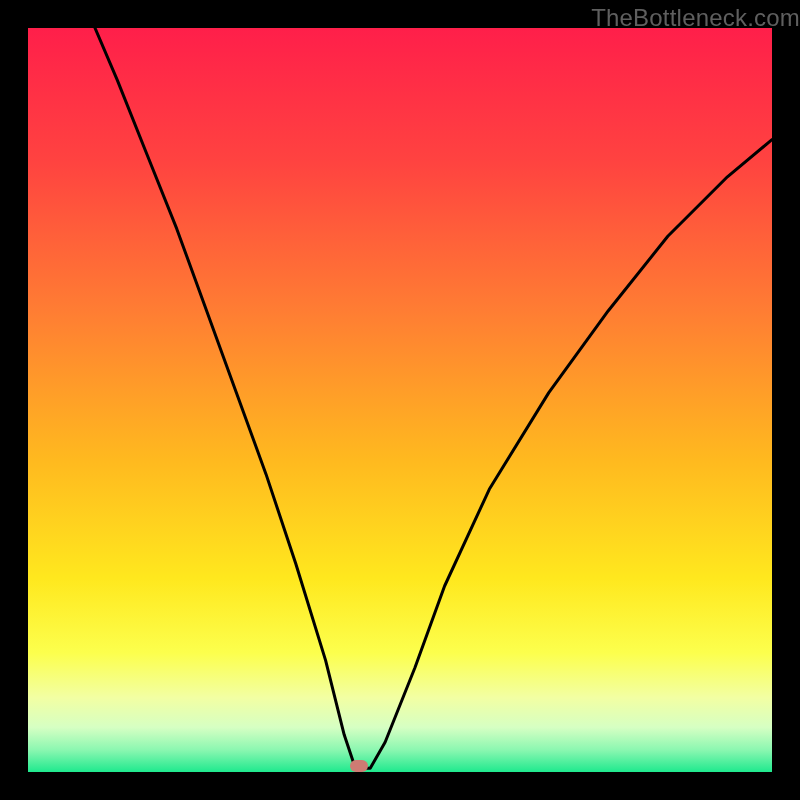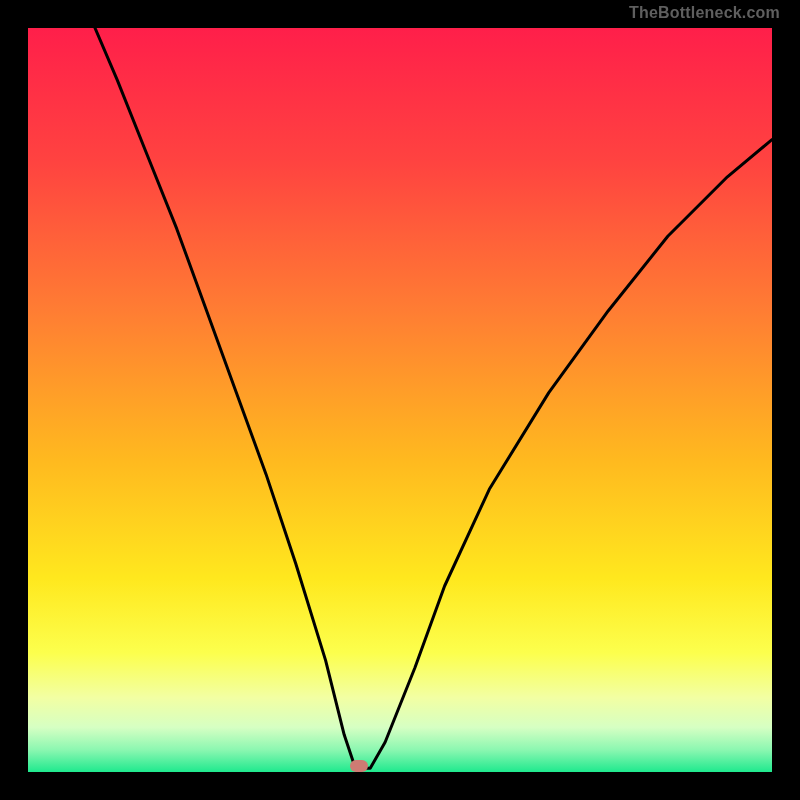--- a/index.html
+++ b/index.html
@@ -12,24 +12,24 @@
   }
   .frame {
     position: relative;
     width: 800px;
     height: 800px;
     background: #000;
   }
   .watermark {
     position: absolute;
     top: 4px;
-    right: 20px;
+    right: 0;
     color: #5f5f5f;
-    font-size: 16px;
-    font-weight: 700;
+    font-size: 24px;
+    font-weight: 400;
     letter-spacing: 0.2px;
     z-index: 10;
   }
   .plot-wrap {
     position: absolute;
     left: 28px;
     top: 28px;
     width: 744px;
     height: 744px;
   }

